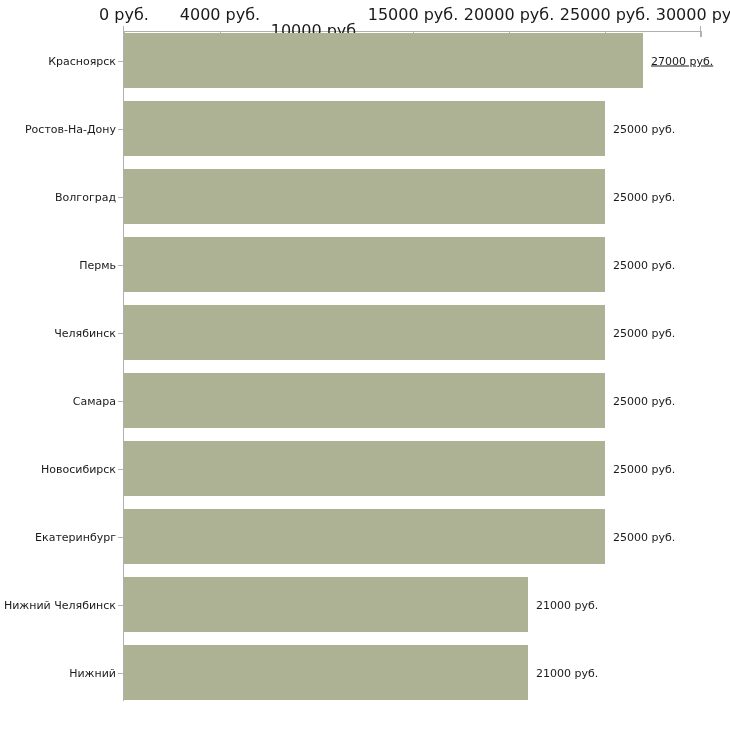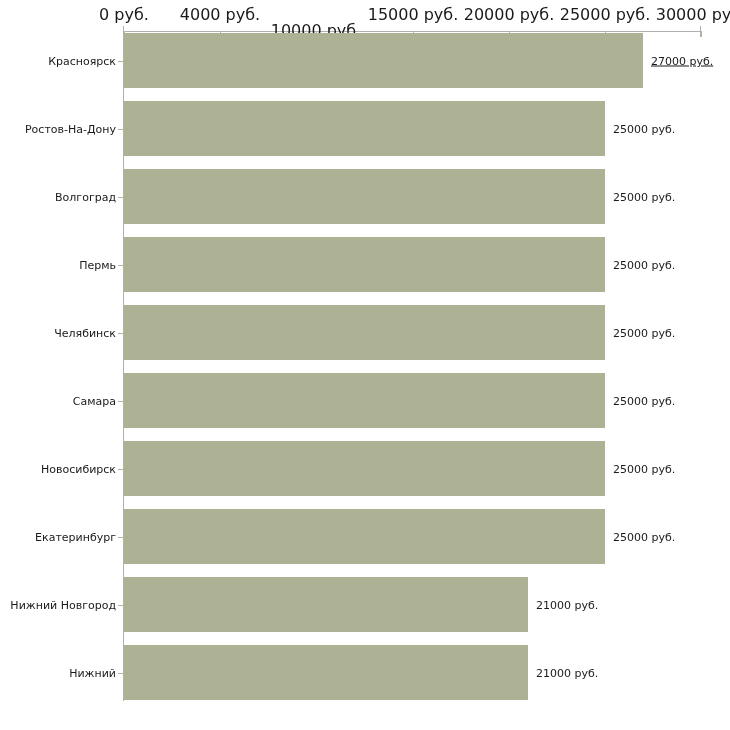--- a/index.html
+++ b/index.html
@@ -143,21 +143,21 @@
       <div class="ytick-label" style="top: 265px;">Пермь</div>
       <div class="ytick-mark" style="top: 333px;"></div>
       <div class="ytick-label" style="top: 316px; margin-top: 17px;">Челябинск</div>
       <div class="ytick-mark" style="top: 401px;"></div>
       <div class="ytick-label" style="top: 401px;">Самара</div>
       <div class="ytick-mark" style="top: 469px;"></div>
       <div class="ytick-label" style="top: 469px;">Новосибирск</div>
       <div class="ytick-mark" style="top: 537px;"></div>
       <div class="ytick-label" style="top: 537px; margin-left: 32px;">Екатеринбург</div>
       <div class="ytick-mark" style="top: 605px;"></div>
-      <div class="ytick-label" style="top: 605px;">Нижний Новгород</div>
+      <div class="ytick-label" style="top: 605px;">Нижний Челябинск</div>
       <div class="ytick-mark" style="top: 673px;"></div>
       <div class="ytick-label" style="top: 673px;">Нижний</div>
     </div>
   <div id="bars">
       <div class="bar" title="Красноярск: 27000 руб." style="top: 33px; height: 55px; width: 519px; background: rgb(172, 178, 147);"></div>
       <div class="bar-value" style="left: 651px; top: 61px; text-decoration: underline;">27000 руб.</div>
       <div class="bar" title="Ростов-На-Дону: 25000 руб." style="top: 101px; height: 55px; width: 481px; background: rgb(172, 178, 147);"></div>
       <div class="bar-value" style="left: 613px; top: 129px;">25000 руб.</div>
       <div class="bar" title="Волгоград: 25000 руб." style="top: 169px; height: 55px; width: 481px; background: rgb(172, 178, 147);"></div>
       <div class="bar-value" style="left: 613px; top: 197px;">25000 руб.</div>

